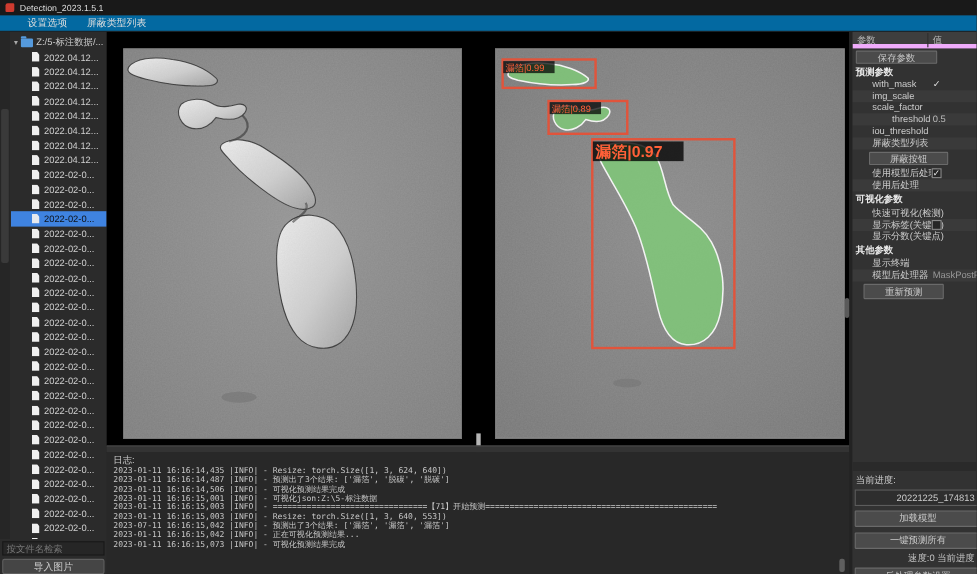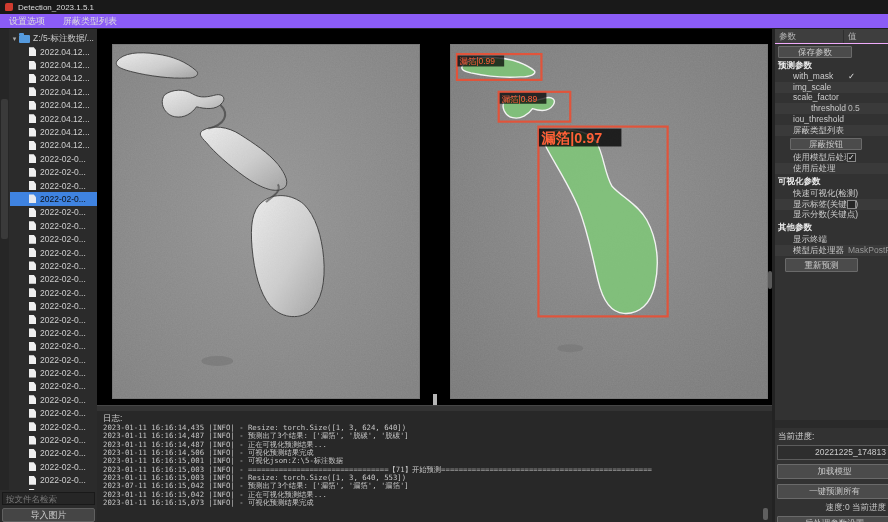--- a/index.html
+++ b/index.html
@@ -13,22 +13,22 @@
   }
   .abs { position:absolute; }
 
   
   .titlebar { left:0; top:0; width:888px; height:14px; background:#191919;
     display:flex; align-items:center; font-size:8px; color:#dddddd; }
   .app-icon { width:8px; height:8px; background:#cf3b2f; border-radius:2px 1px 2px 1px;
     margin:0 5px 0 5px; }
 
   
-  .menubar { left:0; top:14px; width:888px; height:15px; background:#8b5cf6;
-    border-bottom:1px solid #1f1f1f; display:flex; align-items:center; font-size:9px; color:#dddddd; }
+  .menubar { left:0; top:14px; width:888px; height:15px; background:#0369a1;
+    border-bottom:1px solid #1f1f1f; display:flex; align-items:center; font-size:9px; color:#dddddd;padding-left:16px; }
   .menu-item { padding:0 9px; height:15px; line-height:15px; }
 
   
   .left-panel { left:0; top:29px; width:97px; height:493px; background:#2b2b2b; }
   .tree-scroll-track { position:absolute; left:0; top:0; width:9px; height:461px; background:#262626; }
   .tree-scroll-thumb { position:absolute; left:1px; top:70px; width:7px; height:140px; background:#3a3a3a; border-radius:2px; }
   .tree { position:absolute; left:10px; top:3px; right:0; height:458px; overflow:hidden; font-size:8.5px; }
   .tree-root { display:flex; align-items:center; height:13px; white-space:nowrap; }
   .tree-arrow { color:#aaaaaa; font-size:7px; width:9px; text-align:center; }
   .folder-icon { position:relative; width:11px; height:8px; background:#559add; border-radius:1px; margin-right:3px; flex:0 0 auto; }
@@ -61,21 +61,21 @@
   .log-area { left:97px; top:411px; width:675px; height:111px; background:#282828; overflow:hidden; }
   .log-label { position:absolute; left:6px; top:2px; font-size:8.5px; color:#cccccc; }
   .log-lines { position:absolute; left:6px; top:13px; width:660px; height:96px; overflow:hidden;
     font-family:"DejaVu Sans Mono","Liberation Mono",monospace; font-size:7.3px; color:#c8c8c8; }
   .log-line { height:8.35px; line-height:8.35px; white-space:pre; }
   .log-scroll-thumb { position:absolute; right:4px; bottom:2px; width:5px; height:12px; background:#5f5f5f; border-radius:2px; }
 
   
   .right-panel { left:775px; top:29px; width:113px; height:493px; background:#323232; font-size:8.5px; overflow:hidden; }
   .p-header { position:absolute; left:0; top:0; width:113px; height:15px; background:#3e3e3e;
-    border-bottom:1px solid #f0abfc; color:#b8b8b8; line-height:15px; }
+    border-bottom:4px solid #f0abfc; color:#b8b8b8; line-height:15px; }
   .p-h-param { position:absolute; left:4px; }
   .p-h-value { position:absolute; left:73px; }
   .p-h-div { position:absolute; left:68px; top:1px; width:1px; height:13px; background:#2e2e2e; }
   .btn { position:absolute; background:#4b4b4b; border:1px solid #6a6a6a; border-radius:1px;
     color:#c9c9c9; text-align:center; font-size:8.5px; }
   .p-section { position:absolute; left:3px; height:11px; line-height:11px; font-weight:bold; color:#eaeaea; }
   .p-row { position:absolute; left:0; width:113px; height:11px; line-height:11px; padding-left:18px; color:#cccccc; }
   .p-row.alt { background:#3a3a3a; }
   .p-val { position:absolute; left:73px; top:0; color:#bbbbbb; }
   .p-val.dim { color:#989898; }
@@ -380,21 +380,20 @@
 <div class="abs splitter-grip"></div>
 
 <div class="abs log-area">
   <div class="log-label">日志:</div>
   <div class="log-lines">
 
       <div class="log-line">2023-01-11 16:16:14,435 |INFO| - Resize: torch.Size([1, 3, 624, 640])</div>
 
       <div class="log-line">2023-01-11 16:16:14,487 |INFO| - 预测出了3个结果: ['漏箔', '脱碳', '脱碳']</div>
 
-      <div class="log-line">2023-01-11 16:16:14,487 |INFO| - 正在可视化预测结果...</div>
 
       <div class="log-line">2023-01-11 16:16:14,506 |INFO| - 可视化预测结果完成</div>
 
       <div class="log-line">2023-01-11 16:16:15,001 |INFO| - 可视化json:Z:\5-标注数据</div>
 
 
       <div class="log-line">2023-01-11 16:16:15,003 |INFO| - ================================【71】开始预测================================================</div>
 
       <div class="log-line">2023-01-11 16:16:15,003 |INFO| - Resize: torch.Size([1, 3, 640, 553])</div>
 

